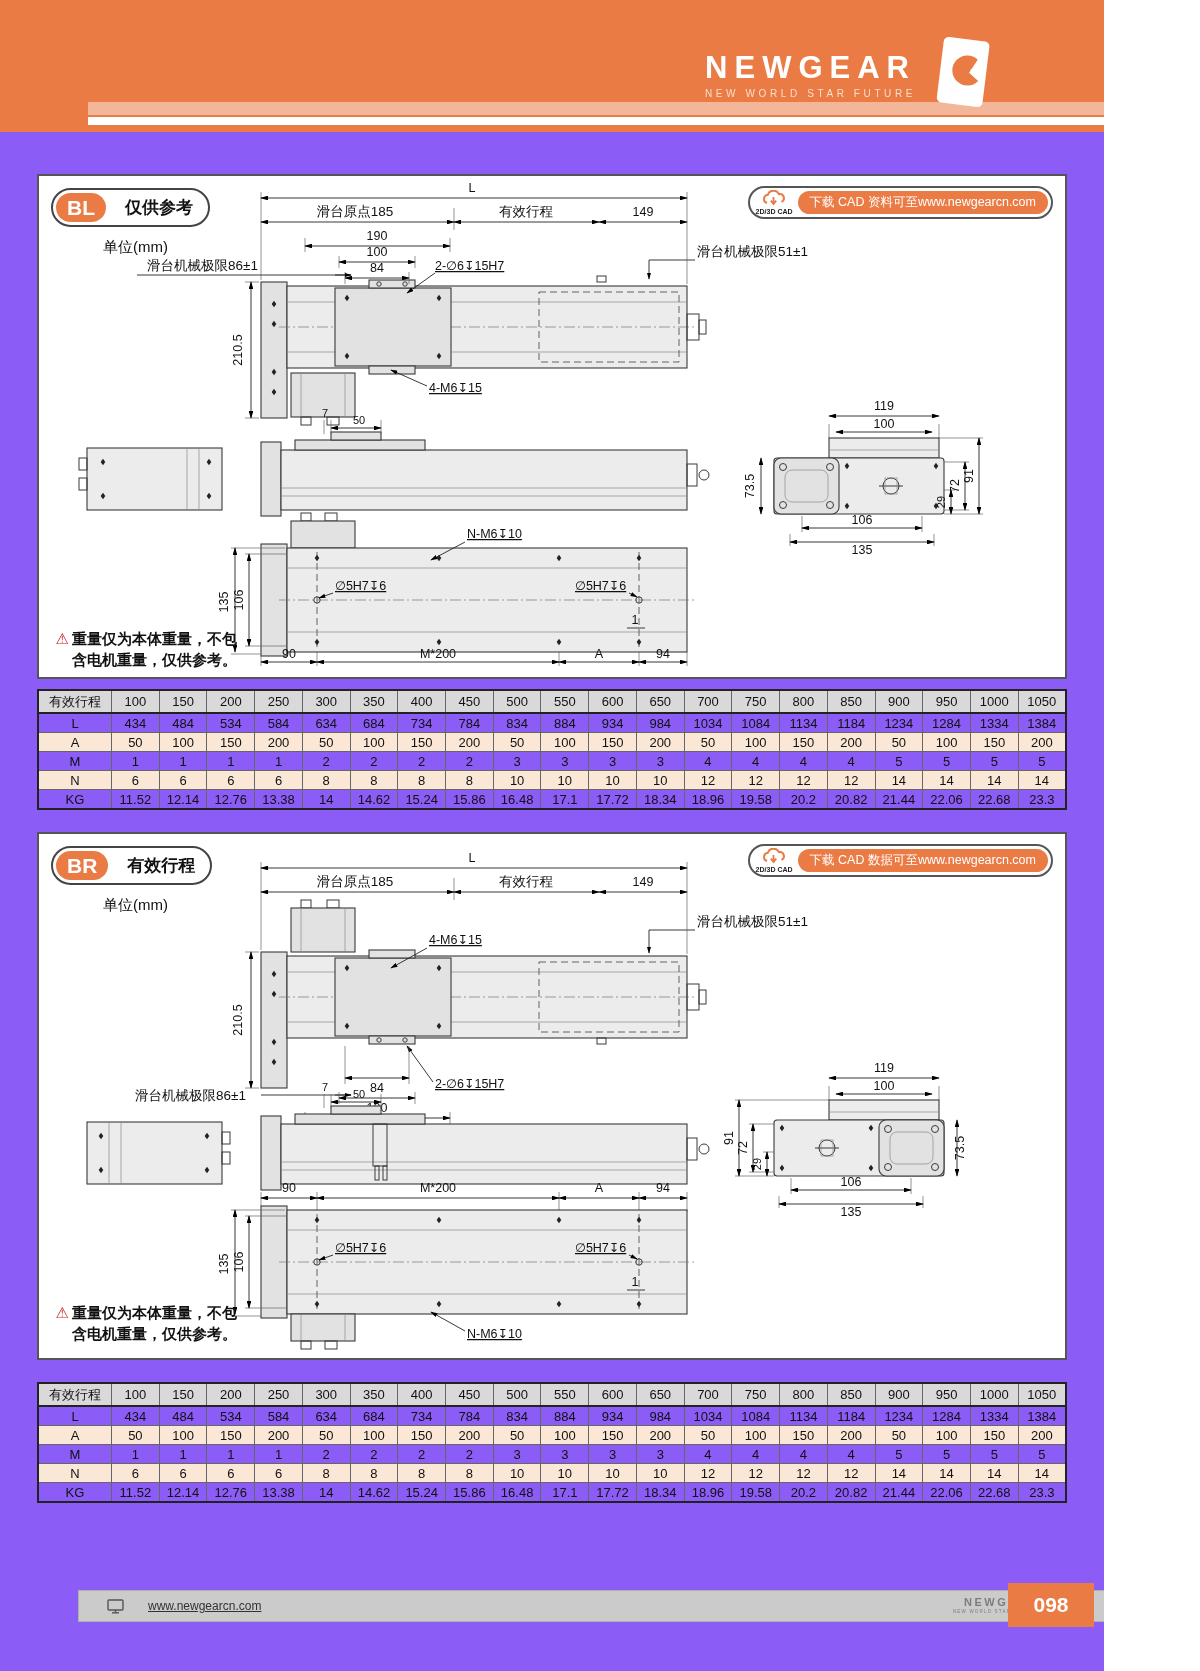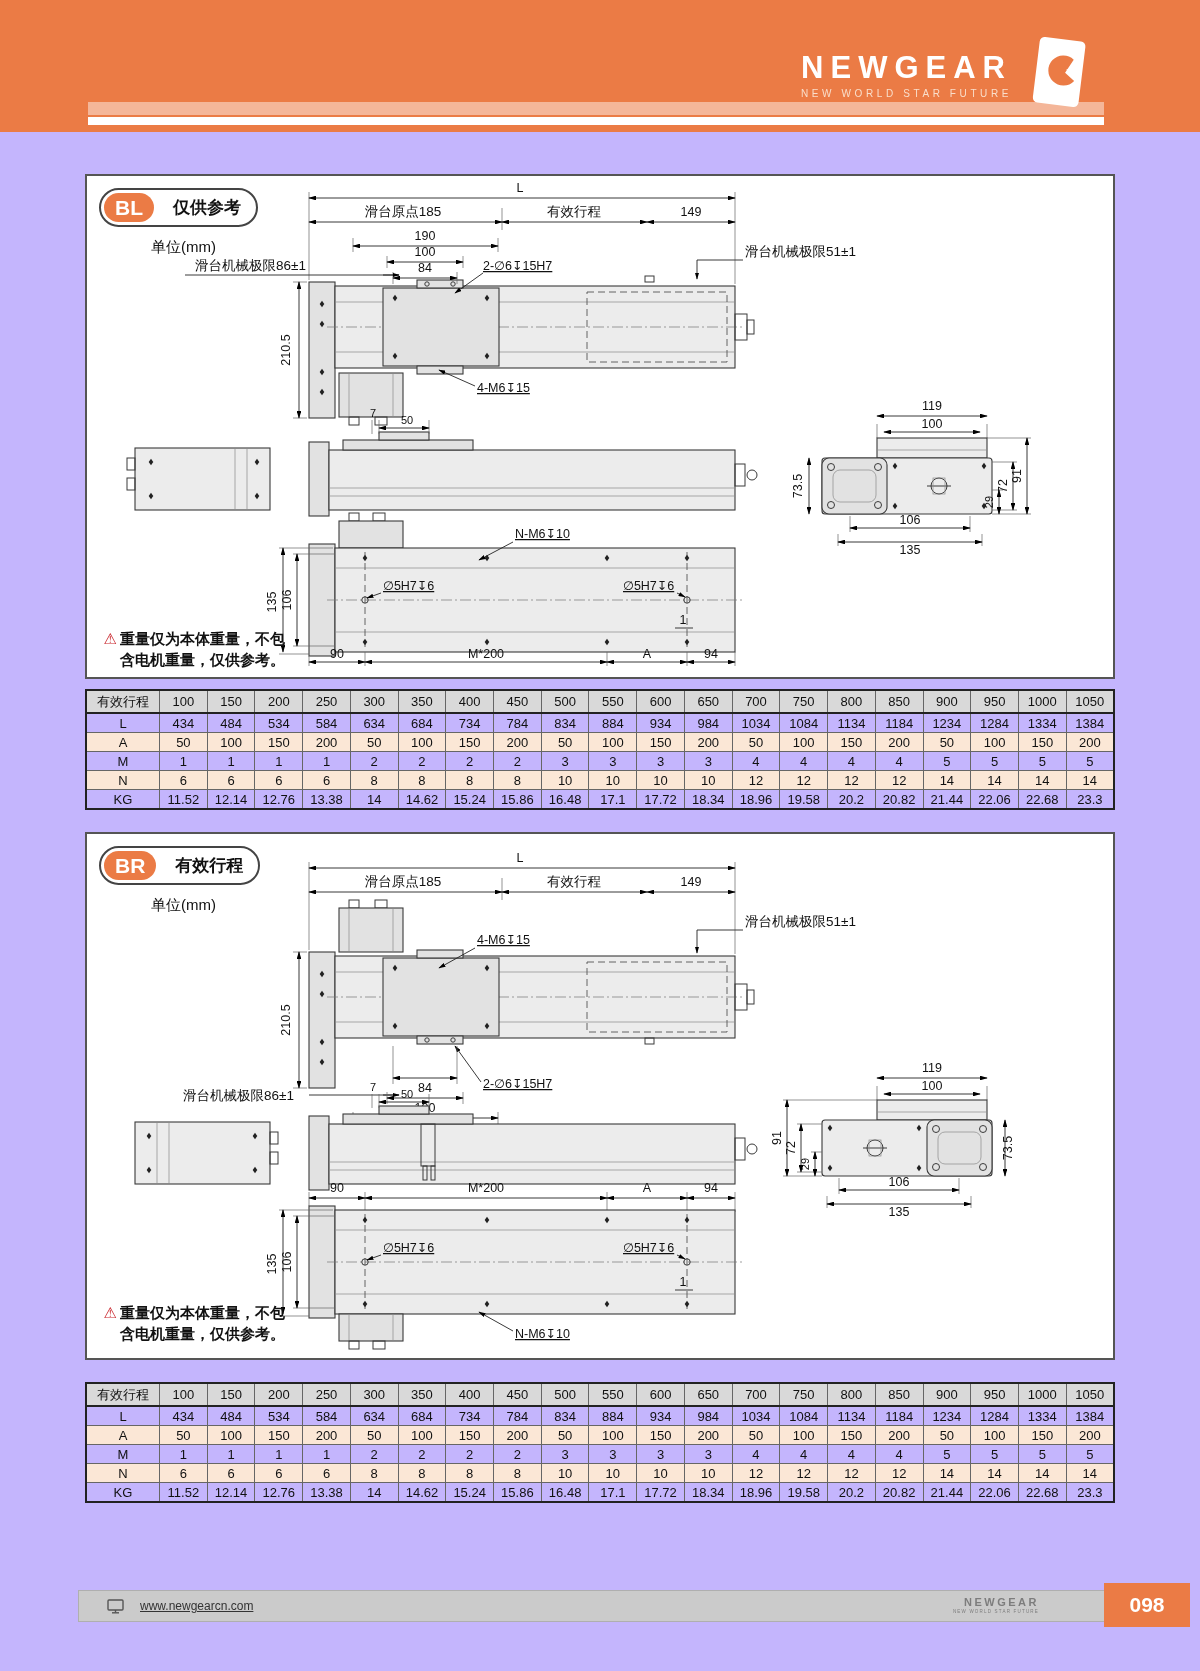--- a/index.html
+++ b/index.html
@@ -1,16 +1,16 @@
 <!DOCTYPE html>
 <html><head>
 <meta charset="utf-8">
 <style>
   html,body{margin:0;padding:0;background:#fff;width:1200px;font-family:"Liberation Sans","DejaVu Sans",sans-serif;color:#111;}
-  .page{width:1200px;height:1671px;position:relative;overflow:hidden;background:#c4b5fd;}
+  .page{width:1104px;height:1671px;position:relative;overflow:hidden;background:#8b5cf6;}
   
   .topbar{position:relative;height:132px;background:#EB7B45;}
   .brandwrap{position:absolute;top:34px;right:108px;display:flex;align-items:center;gap:14px;}
   .brandtxt{text-align:right;}
   .brandname{font-size:31px;font-weight:bold;color:#fff;letter-spacing:7px;line-height:1;}
   .brandtag{font-size:10px;color:#F9DECB;letter-spacing:3.6px;margin-top:5px;}
   .stripe{position:absolute;left:88px;width:1016px;}
   .stripe1{bottom:17px;height:13px;background:rgba(255,255,255,.45);}
   .stripe2{bottom:7px;height:8px;background:#fff;}
   
@@ -49,21 +49,21 @@
   
   table.spec{border-collapse:collapse;width:1030px;margin:10px auto 0;table-layout:fixed;border:2px solid #222;}
   table.spec.t2{margin-top:22px;}
   .spec th,.spec td{border:1px solid #666;text-align:center;font-weight:400;font-size:13px;padding:1.5px 0;white-space:nowrap;overflow:hidden;}
   .spec thead th{background:#D9D9D9;border-bottom:2px solid #222;}
   .spec th:first-child,.spec td:first-child{width:72px;}
   .spec tr.shade th,.spec tr.shade td{background:#FBE7D6;}
   
   .footer{position:relative;margin-top:84px;height:46px;}
   .footbar{position:absolute;left:78px;top:3px;width:1046px;height:30px;background:#CBCBCB;border:1px solid #AFAFAF;display:flex;align-items:center;}
-  .footurl{margin-left:28px;font-size:12px;color:#333;text-decoration:underline;display:flex;align-items:center;gap:16px;}
+  .footurl{margin-left:28px;font-size:12px;color:#333;text-decoration:underline;display:flex;align-items:center;gap:24px;}
   .footbrand{margin-left:auto;margin-right:86px;text-align:right;color:#7d7d7d;line-height:1;}
   .footbrand .fb1{font-size:11px;font-weight:bold;letter-spacing:2.5px;}
   .footbrand .fb2{font-size:4.5px;letter-spacing:1.2px;margin-top:2px;}
   .pagenum{position:absolute;right:10px;top:-4px;width:86px;height:44px;background:#EB7B45;color:#fff;font-size:21px;font-weight:bold;display:flex;align-items:center;justify-content:center;}
 </style>
 </head>
 <body>
 
 <div class="page">
 
@@ -86,20 +86,30 @@
     <div class="stripe stripe1"></div>
     <div class="stripe stripe2"></div>
   </header>
 
   <section class="panel bl">
     <div class="secbadge">
       <span class="code">BL</span>
       <span class="ttl">仅供参考</span>
     </div>
     <div class="unit">单位(mm)</div>
+    <div class="cad">
+      <span class="cadicon">
+        <svg width="30" height="17" viewBox="0 0 30 17">
+          <path d="M8 13 a4.2 4.2 0 0 1 .8-8.2 A6 6 0 0 1 20 4.2 a4 4 0 0 1 2.4 7.6" stroke="#EB7B45" stroke-width="2" fill="none"></path>
+          <path d="M14.5 7 v6 M11.8 10.6 l2.7 3.4 2.7 -3.4" stroke="#EB7B45" stroke-width="1.8" fill="none"></path>
+        </svg>
+        <span class="lbl">2D/3D CAD</span>
+      </span>
+      <span class="cadtxt">下载 CAD 资料可至www.newgearcn.com</span>
+    </div>
 
     <svg class="drw" width="1026" height="501" viewBox="0 0 1026 501">
       <defs>
         <marker id="a1" viewBox="0 0 10 6" refX="9" refY="3" markerWidth="9" markerHeight="5.4" orient="auto-start-reverse">
             <path d="M0,0L10,3L0,6Z"></path>
           </marker>
         <marker id="ah" viewBox="0 0 10 6" refX="9" refY="3" markerWidth="8" markerHeight="4.8" orient="auto">
             <path d="M0,0L10,3L0,6Z"></path>
           </marker>
         <path id="dm1" d="M0,-3.2 L2.3,0 L0,3.2 L-2.3,0 Z"></path>
@@ -448,20 +458,30 @@
         </tr>
       </tbody>
     </table>
 
   <section class="panel br">
     <div class="secbadge">
       <span class="code">BR</span>
       <span class="ttl">有效行程</span>
     </div>
     <div class="unit">单位(mm)</div>
+    <div class="cad">
+      <span class="cadicon">
+        <svg width="30" height="17" viewBox="0 0 30 17">
+          <path d="M8 13 a4.2 4.2 0 0 1 .8-8.2 A6 6 0 0 1 20 4.2 a4 4 0 0 1 2.4 7.6" stroke="#EB7B45" stroke-width="2" fill="none"></path>
+          <path d="M14.5 7 v6 M11.8 10.6 l2.7 3.4 2.7 -3.4" stroke="#EB7B45" stroke-width="1.8" fill="none"></path>
+        </svg>
+        <span class="lbl">2D/3D CAD</span>
+      </span>
+      <span class="cadtxt">下载 CAD 数据可至www.newgearcn.com</span>
+    </div>
 
     <svg class="drw" width="1026" height="524" viewBox="0 0 1026 524">
 
       <g>
         <line class="ext" x1="222" y1="116" x2="222" y2="28"></line>
           <line class="ext" x1="648" y1="120" x2="648" y2="28"></line>
         <line class="dim" x1="222" y1="34" x2="648" y2="34"></line>
         <text class="t" x="433" y="28" text-anchor="middle">L</text>
         <line class="ext" x1="415" y1="44" x2="415" y2="66"></line>
         <line class="dim" x1="222" y1="58" x2="415" y2="58"></line>

